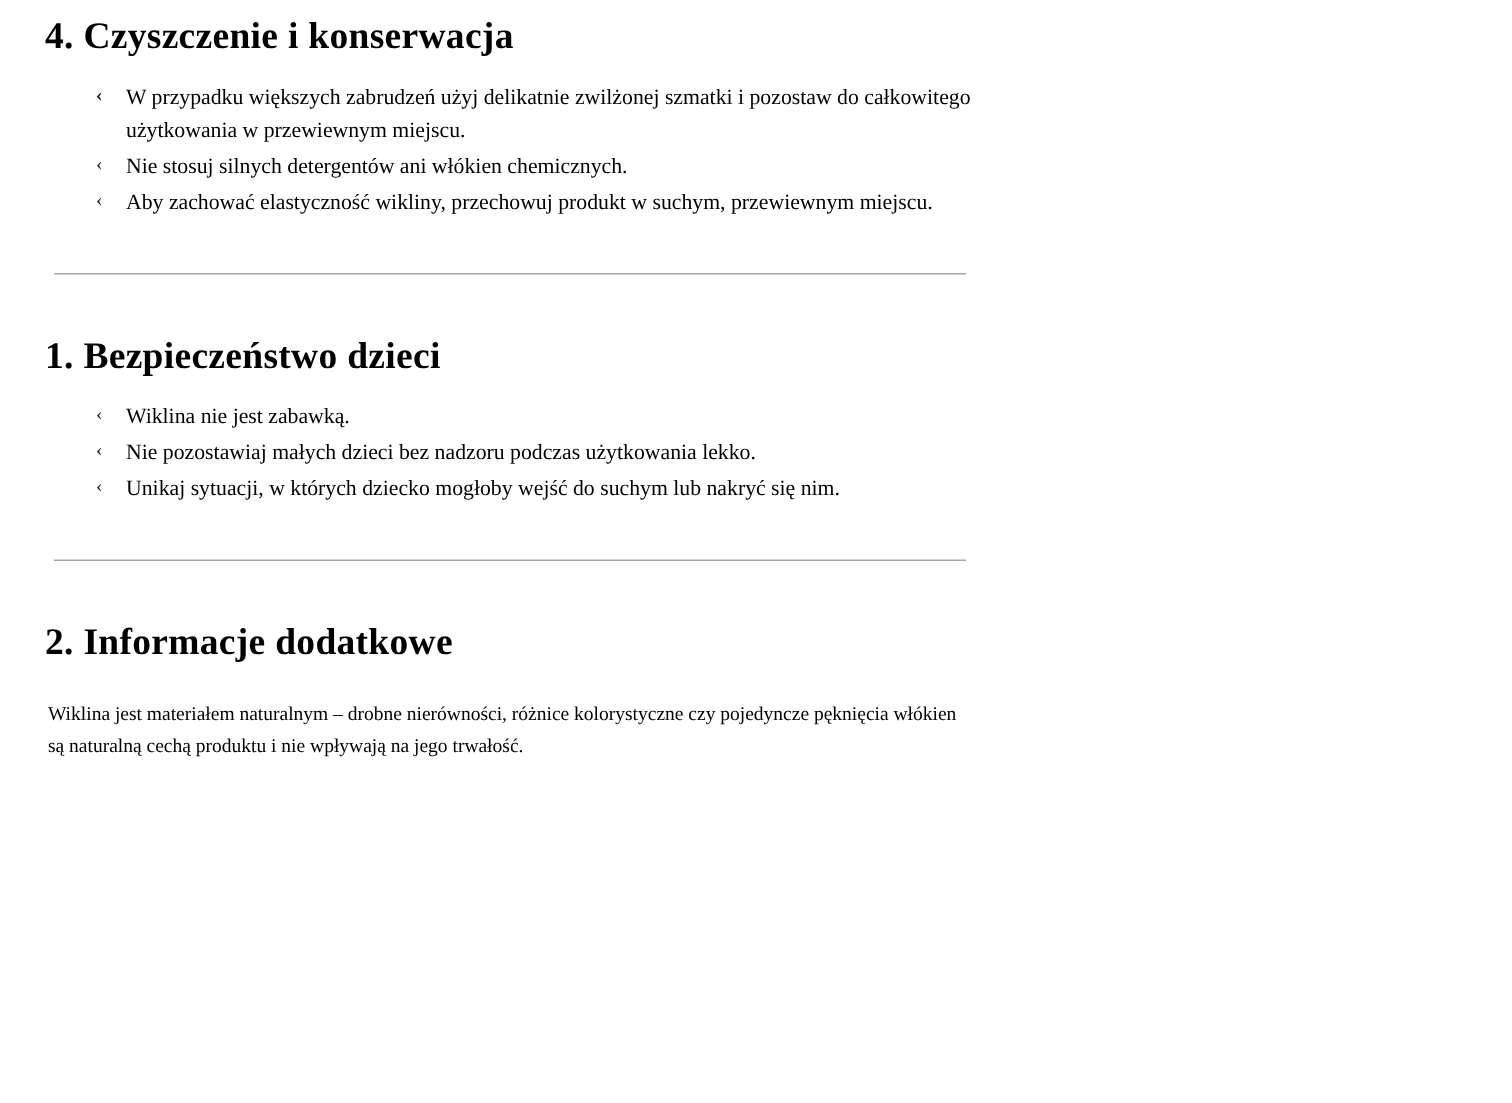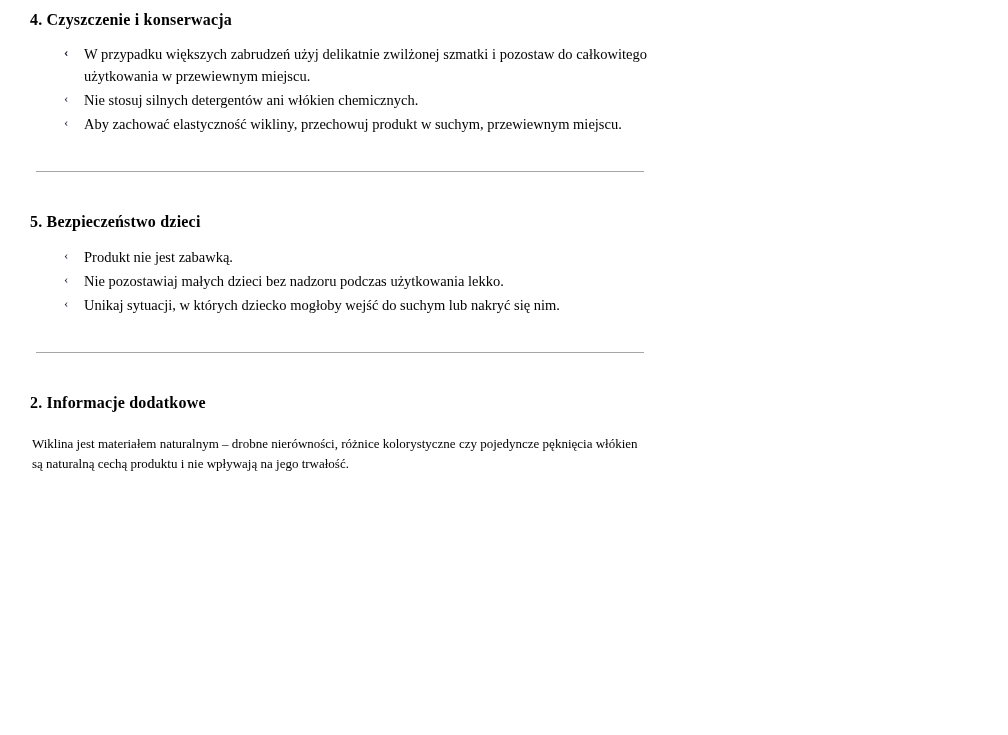--- a/index.html
+++ b/index.html
@@ -19,21 +19,21 @@
     width: 1008px;
     height: 735px;
     box-sizing: border-box;
     padding: 6px 30px 0 30px;
   }
   .section {
     margin: 0;
   }
   h2.section-heading {
     font-family: "Liberation Serif", serif;
-    font-size: 16px;
+    font-size: 25px;
     font-weight: bold;
     line-height: 1.2;
     margin: 0 0 4px 0;
     letter-spacing: 0.2px;
   }
   .section-1 h2.section-heading { margin-top: 4px; }
   ul.bullet-list {
     list-style: none;
     margin: 14px 0 0 0;
     padding: 0 0 0 28px;
@@ -84,23 +84,23 @@
       <li><span class="bullet-marker">‹</span><span>Nie stosuj silnych detergentów ani włókien chemicznych.</span></li>
       <li><span class="bullet-marker">‹</span><span>Aby zachować elastyczność wikliny, przechowuj produkt w suchym, przewiewnym miejscu.</span></li>
     </ul>
   </section>
 
   <div class="spacer-before-divider"></div>
   <hr class="section-divider">
   <div class="spacer-after-divider"></div>
 
   <section class="section section-2">
-    <h2 class="section-heading">5. Bezpieczeństwo dzieci</h2>
+    <h2 class="section-heading">1. Bezpieczeństwo dzieci</h2>
     <ul class="bullet-list">
-      <li><span class="bullet-marker">‹</span><span>Produkt nie jest zabawką.</span></li>
+      <li><span class="bullet-marker">‹</span><span>Wiklina nie jest zabawką.</span></li>
       <li><span class="bullet-marker">‹</span><span>Nie pozostawiaj małych dzieci bez nadzoru podczas użytkowania lekko.</span></li>
       <li><span class="bullet-marker">‹</span><span>Unikaj sytuacji, w których dziecko mogłoby wejść do suchym lub nakryć się nim.</span></li>
     </ul>
   </section>
 
   <div class="spacer-before-divider"></div>
   <hr class="section-divider">
   <div class="spacer-after-divider"></div>
 
   <section class="section section-3">

